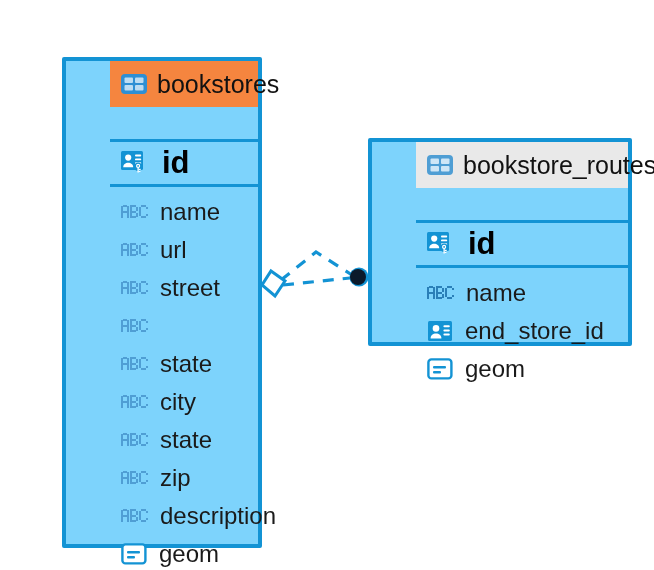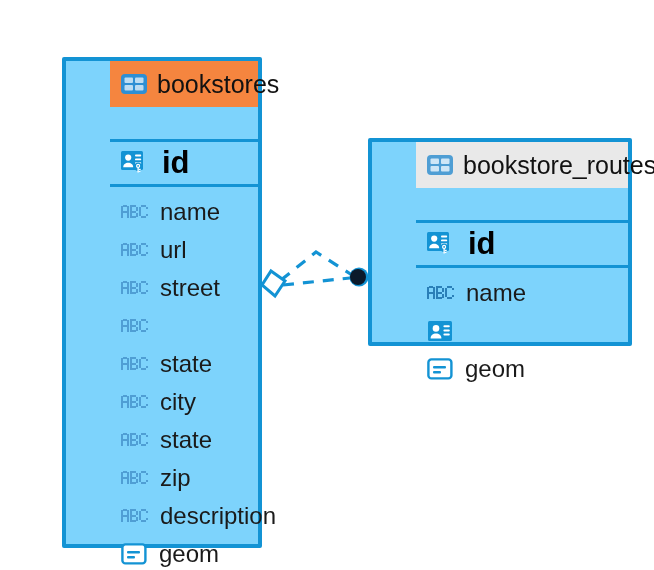--- a/index.html
+++ b/index.html
@@ -451,20 +451,21 @@
         <span class="icon icon-fk">
           <svg viewBox="0 0 26 24" width="26" height="24" aria-hidden="true">
             <rect x="1" y="2" width="24" height="20" rx="1.5" fill="#1393d4"></rect>
             <circle cx="9" cy="9.4" r="3.3" fill="#ffffff"></circle>
             <path d="M3.6 19.6c0-3.2 2.4-5.0 5.4-5.0s5.4 1.8 5.4 5.0z" fill="#ffffff"></path>
             <rect x="16.4" y="6.3" width="6.4" height="2.0" rx="1" fill="#ffffff"></rect>
             <rect x="16.4" y="10.4" width="6.4" height="2.0" rx="1" fill="#ffffff"></rect>
             <rect x="16.4" y="14.5" width="6.4" height="2.0" rx="1" fill="#ffffff"></rect>
           </svg>
         </span>
+        <span>end_store_id</span>
       </div>
 
       <div class="field-row">
         <span class="icon icon-geom">
           <svg viewBox="0 0 26 24" width="26" height="24" aria-hidden="true">
             <rect x="1.4" y="2.4" width="23" height="19" rx="3" ry="3" fill="#ffffff" stroke="#1393d4" stroke-width="2.4"></rect>
             <rect x="6" y="9" width="13" height="2.4" rx="1" fill="#1393d4"></rect>
             <rect x="6" y="14" width="8" height="2.4" rx="1" fill="#1393d4"></rect>
           </svg>
         </span>

